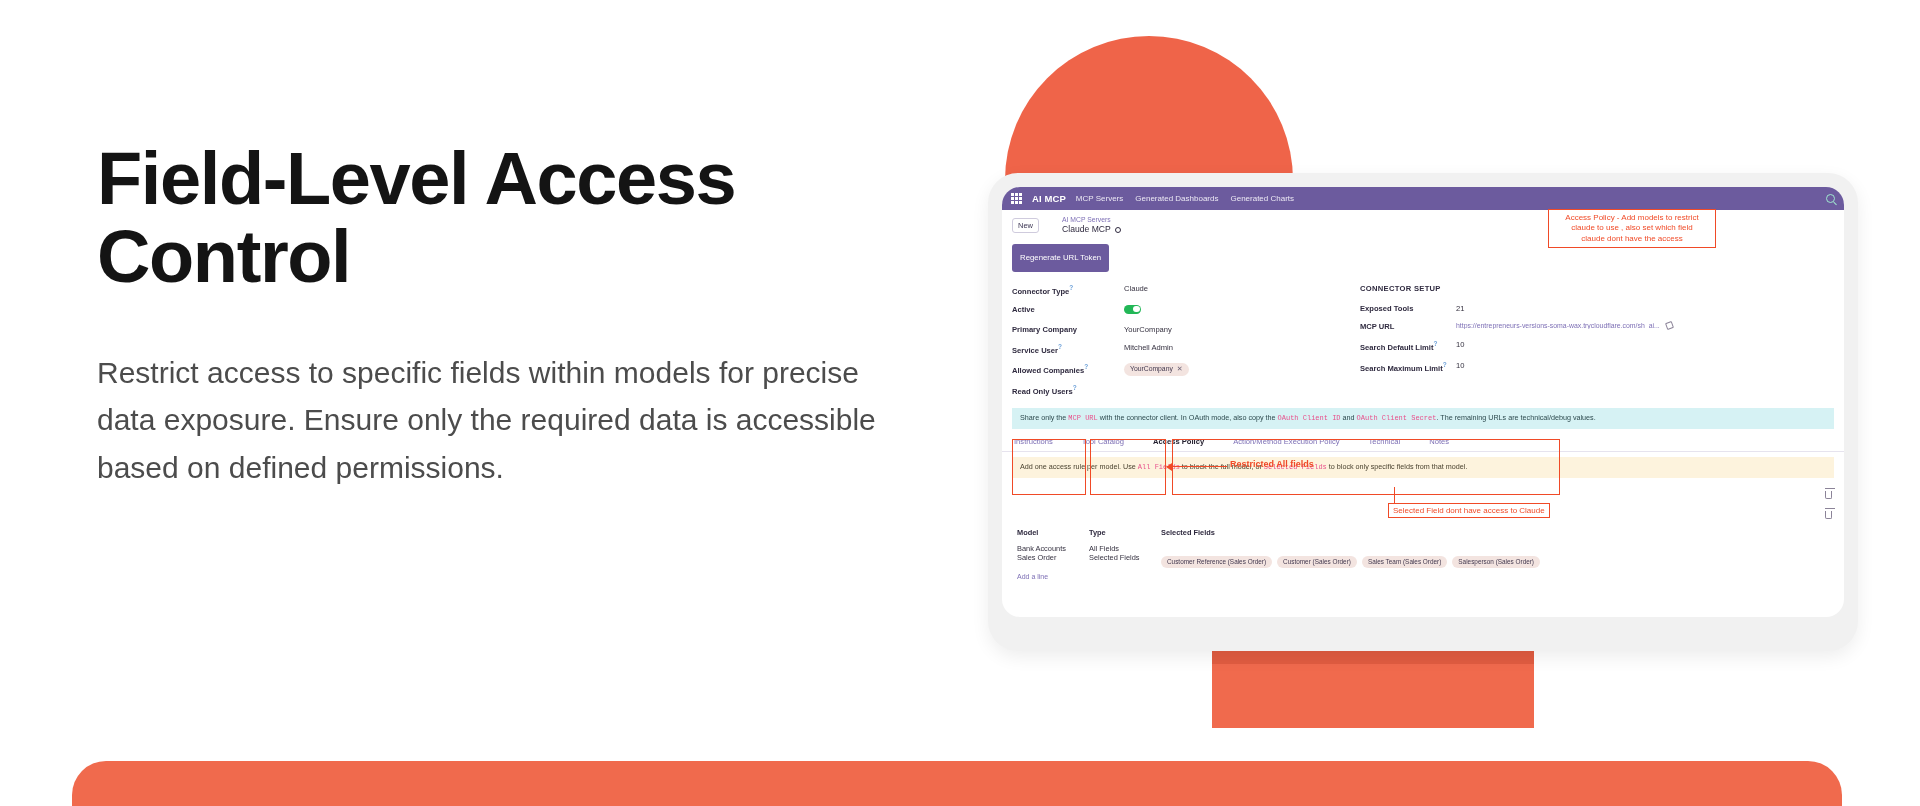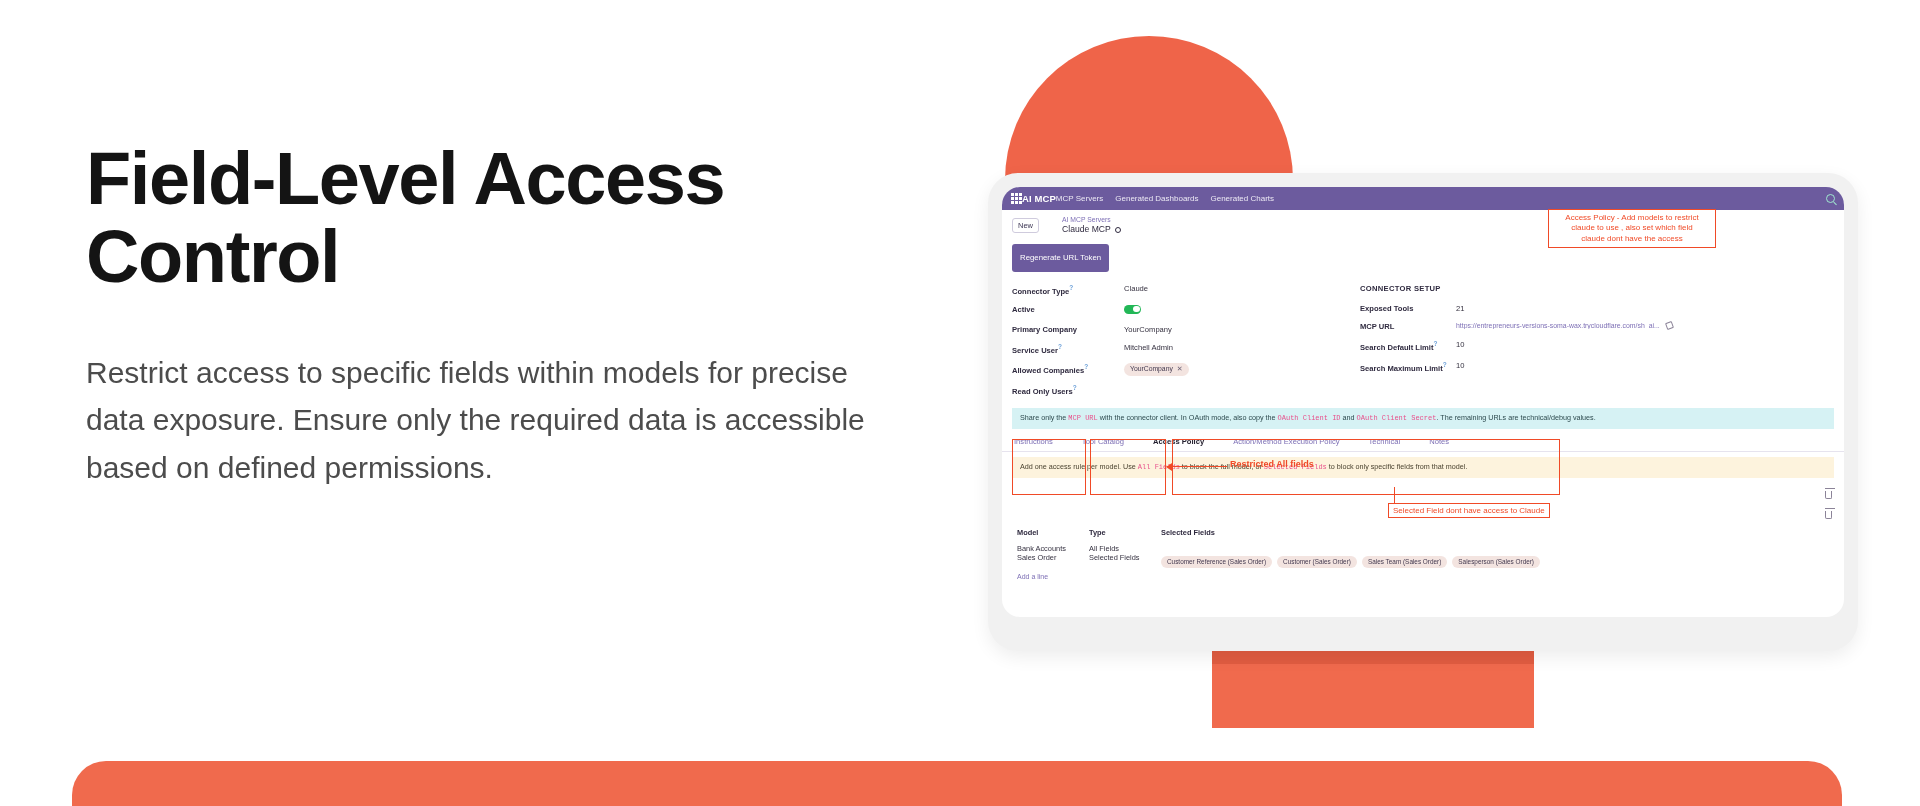--- a/index.html
+++ b/index.html
@@ -5,21 +5,21 @@
   * { box-sizing: border-box; margin: 0; padding: 0; }
   html, body {
     width: 1920px; height: 806px;
     background: #ffffff;
     font-family: "Liberation Sans", sans-serif;
     overflow: hidden;
   }
   .page { position: relative; width: 1920px; height: 806px; background:#fff; }
 
   
-  .copy { position: absolute; left: 86px; top: 140px; width: 840px; }
+  .copy { position: absolute; left: 97px; top: 140px; width: 840px; }
   .headline {
     font-family: "Liberation Sans", sans-serif;
     font-weight: 700;
     font-size: 74px;
     line-height: 1.06;
     letter-spacing: -1.4px;
     color: #141414;
     max-width: 690px;
   }
   .subcopy {
@@ -79,20 +79,21 @@
     position: relative;
   }
 
   
   .appbar {
     height: 23px;
     background: #6c5b9e;
     display: flex;
     align-items: center;
     padding: 0 9px;
+    gap: 10px;
   }
   .grid-icon {
     width: 11px; height: 11px;
     display: grid;
     grid-template-columns: repeat(3, 1fr);
     grid-template-rows: repeat(3, 1fr);
     gap: 1px;
     flex: 0 0 auto;
   }
   .grid-icon i { background: #ffffff; display:block; }

